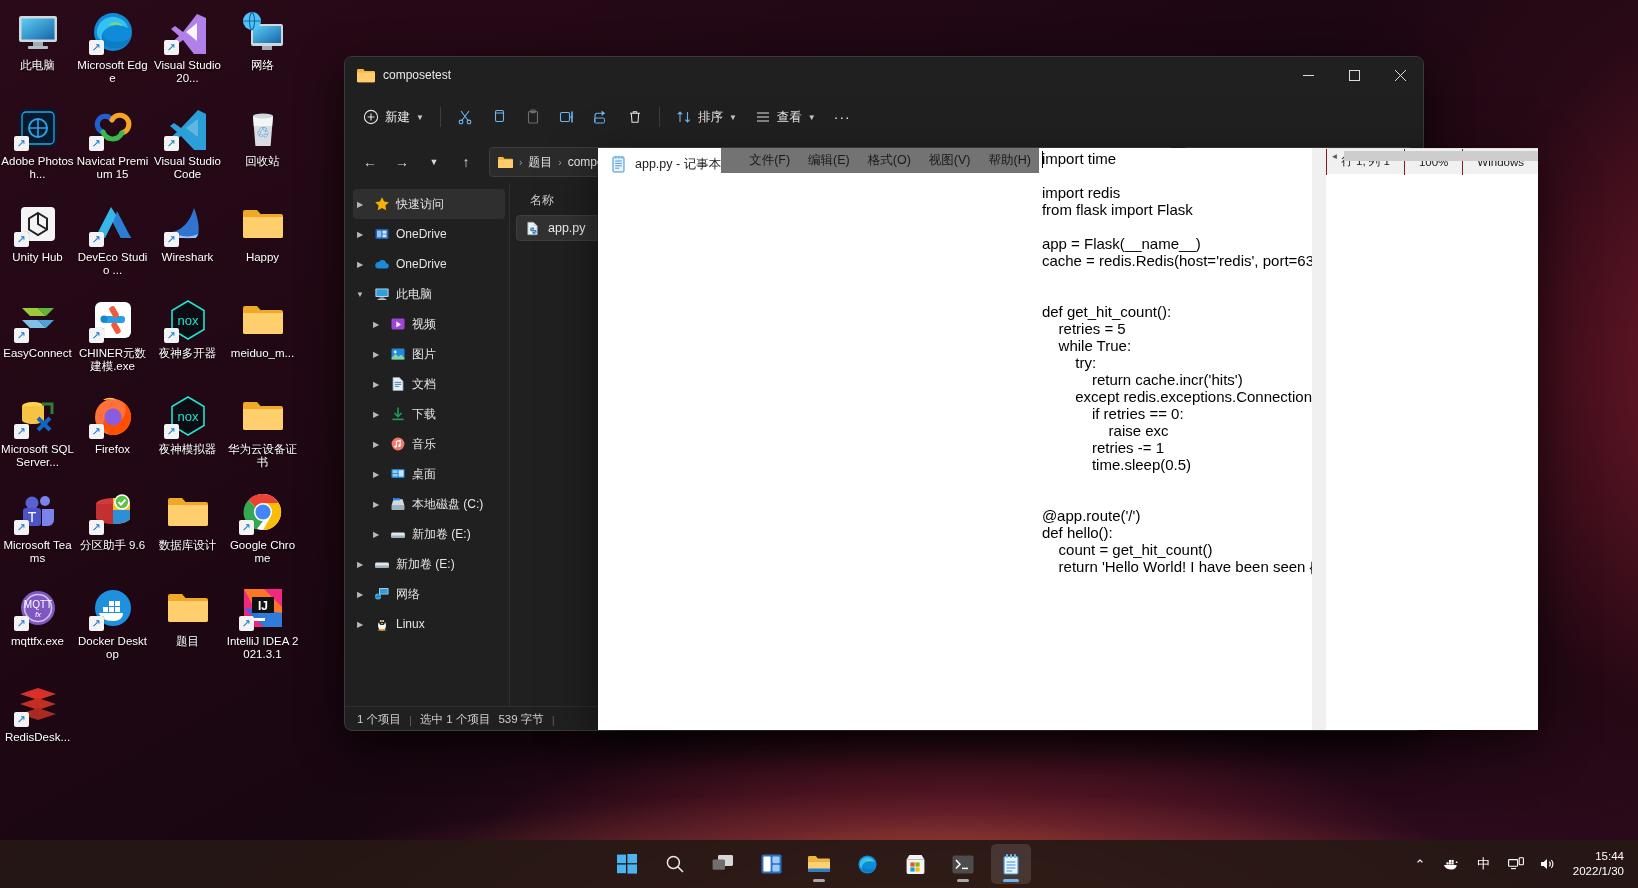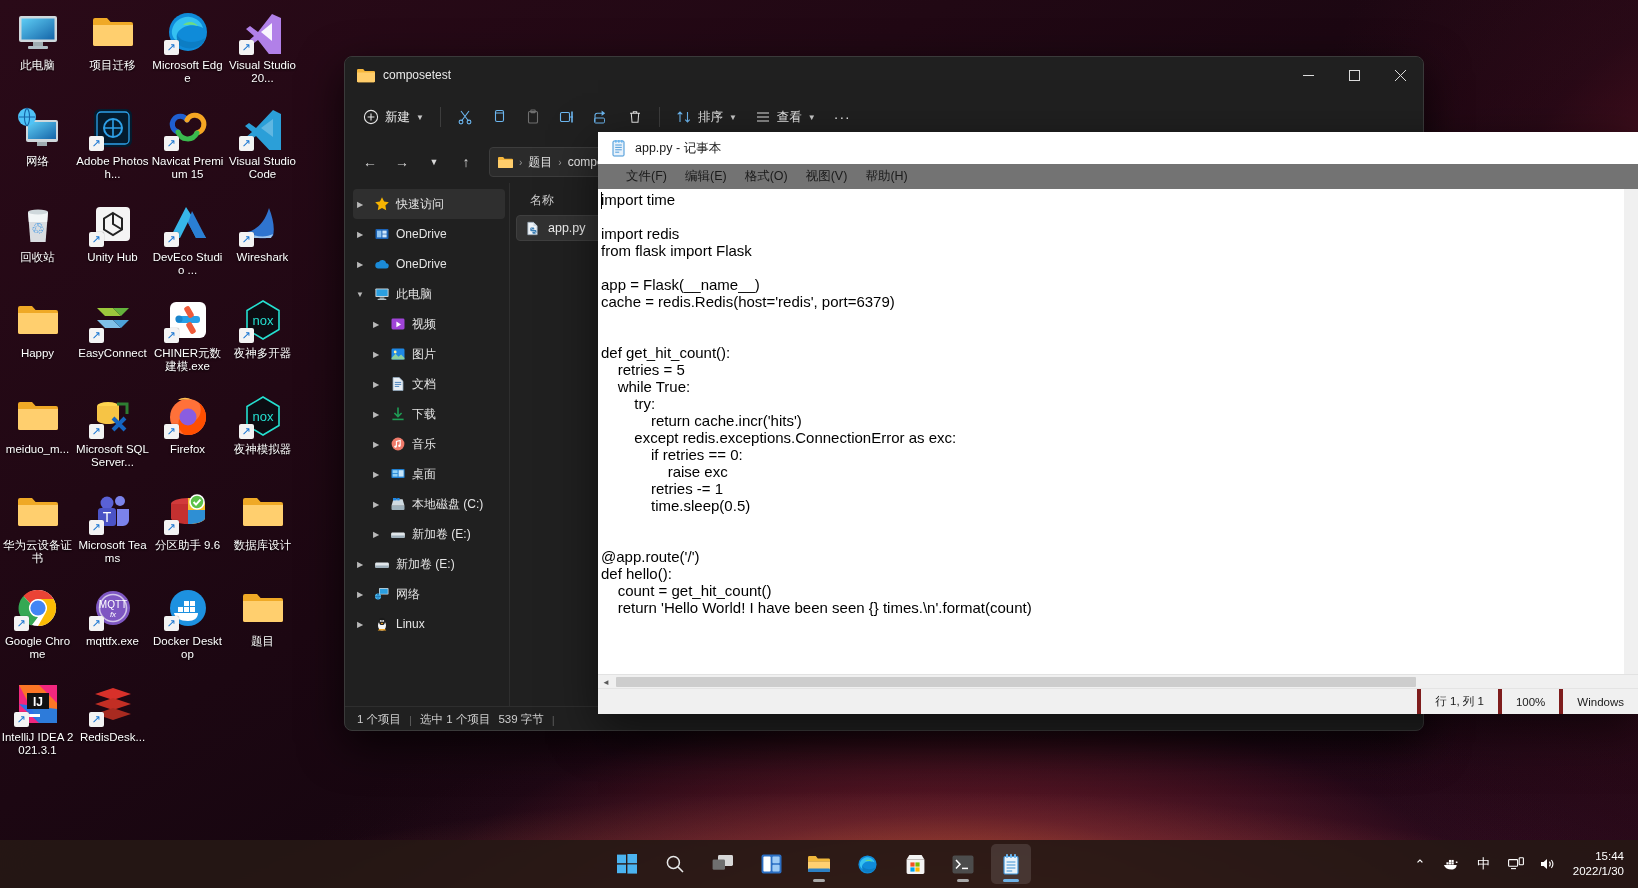--- a/index.html
+++ b/index.html
@@ -90,44 +90,44 @@
   .file-row { height: 26px; display: flex; align-items: center; gap: 8px; margin: 2px 6px 0 6px;
               padding-left: 8px; border-radius: 4px; font-size: 12.5px; color: #ededed; }
   .file-row.sel { background: #323232; border: 1px solid #3f3f3f; }
 
   #exp-status { height: 26px; border-top: 1px solid #2e2e2e; display: flex; align-items: center;
                 padding: 0 12px; font-size: 11.5px; color: #cfcfcf; gap: 8px; }
   .st-sep { color: #5d5d5d; }
 
   
   #notepad {
-    position: absolute; left: 598px; top: 132px; width: 1040px; height: 582px;
+    position: absolute; left: 598px; top: 148px; width: 940px; height: 582px;
     background: #ffffff; color: #000; box-shadow: 0 14px 44px rgba(0,0,0,0.55);
-    z-index: 10; overflow: hidden; display: flex; flex-direction: column;
+    z-index: 10; overflow: hidden; display: flex; flex-direction: row;
   }
   #np-title { height: 32px; display: flex; align-items: center; background: #ffffff; }
   #np-title .npicon { margin-left: 12px; width: 17px; height: 17px; }
   #np-title .t { margin-left: 8px; font-size: 12.5px; color: #1a1a1a; }
   #np-menu { height: 25px; display: flex; align-items: center; padding-left: 20px; gap: 2px; background:#737373; }
   .np-menu-item { font-size: 12.5px; color: #1a1a1a; padding: 3px 8px; border-radius: 3px; }
   #np-editor { flex: 1; position: relative; overflow: hidden; background: #fff; }
   #np-text {
     position:absolute; left: 0; top: 0; right: 14px; bottom: 0;
     padding: 2px 0 0 3px; font-size: 15px; line-height: 17px; color: #000;
     white-space: pre; font-family: Liberation Sans, sans-serif;
     overflow: hidden;
   }
   #np-caret { position:absolute; left: 3px; top: 3px; width: 1px; height: 17px; background: #000; }
   #np-vscroll { position: absolute; right: 0; top: 0; width: 14px; bottom: 0; background: #f0f0f0; }
   #np-hscroll { height: 14px; background: #f0f0f0; position: relative; border-top: 1px solid #e2e2e2; }
   #np-hthumb { position:absolute; left: 18px; top: 2px; height: 10px; width: 800px; background: #cdcdcd; border-radius: 1px; }
   .hs-arrow { position:absolute; top:0; width: 16px; height: 14px; display:flex; align-items:center; justify-content:center; font-size:8px; color:#5a5a5a; }
   #np-status { height: 26px; background: #f0f0f0; display: flex; align-items: center; justify-content: flex-end;
                font-size: 11.5px; color: #1a1a1a; border-top: 1px solid #e4e4e4; }
-  .np-st-cell { padding: 0 14px; height: 26px; display: flex; align-items: center; border-left: 4px solid #7f1d1d; }
+  .np-st-cell { padding: 0 14px; height: 26px; display: flex; align-items: center; border-left: 1px solid #7f1d1d; }
 
   
   #taskbar {
     position: absolute; left: 0; bottom: 0; width: 1638px; height: 48px;
     background: rgba(38,24,20,0.93); backdrop-filter: blur(18px);
     display: flex; align-items: center; z-index: 50;
   }
   #tb-center { position: absolute; left: 50%; transform: translateX(-50%);
                display: flex; align-items: center; gap: 8px; }
   .tb-app { width: 40px; height: 40px; border-radius: 5px; display: flex; align-items: center;
@@ -160,29 +160,20 @@
             </defs>
             <rect x="17" y="32" width="10" height="5" fill="#9eabb0"></rect>
             <rect x="12" y="36" width="20" height="3" rx="1" fill="#b0bec5"></rect>
           </svg>
         </div>
         <div class="lbl">此电脑</div>
       </div>
       <div class="dicon">
         <div class="glyph">
           <svg width="44" height="44" viewBox="0 0 44 44">
-            <path d="M2 10a2 2 0 0 1 2-2h12l3.6 4H40a2 2 0 0 1 2 2v20a2 2 0 0 1-2 2H4a2 2 0 0 1-2-2z" fill="#efa926"></path>
-            <path d="M2 15h40v19a2 2 0 0 1-2 2H4a2 2 0 0 1-2-2z" fill="#ffcf6e"></path>
-          </svg>
-        </div>
-        <div class="lbl">项目迁移</div>
-      </div>
-      <div class="dicon">
-        <div class="glyph">
-          <svg width="44" height="44" viewBox="0 0 44 44">
             <circle cx="22" cy="22" r="19" fill="#0f8bd9"></circle>
             <path d="M6 20c2-9 10-14 18-13 7 1 12 6 13 11-9-5-20-3-25 4-2 3-2 7 1 10-5-2-8-7-7-12z" fill="#35c1f1"></path>
             <path d="M11 33c5 6 15 7 22 3 4-2 6-5 6-8-6 4-14 5-20 3-4-1-7-4-8-7 0 3 0 6 1 9z" fill="#0c7dc4"></path>
             <path d="M17 15c4-4 11-4 15 1-5-2-11-1-15-1z" fill="#6ddb84"></path>
           </svg>
           <span class="shortcut-arrow"></span>
         </div>
         <div class="lbl">Microsoft Edge</div>
       </div>
       <div class="dicon">

